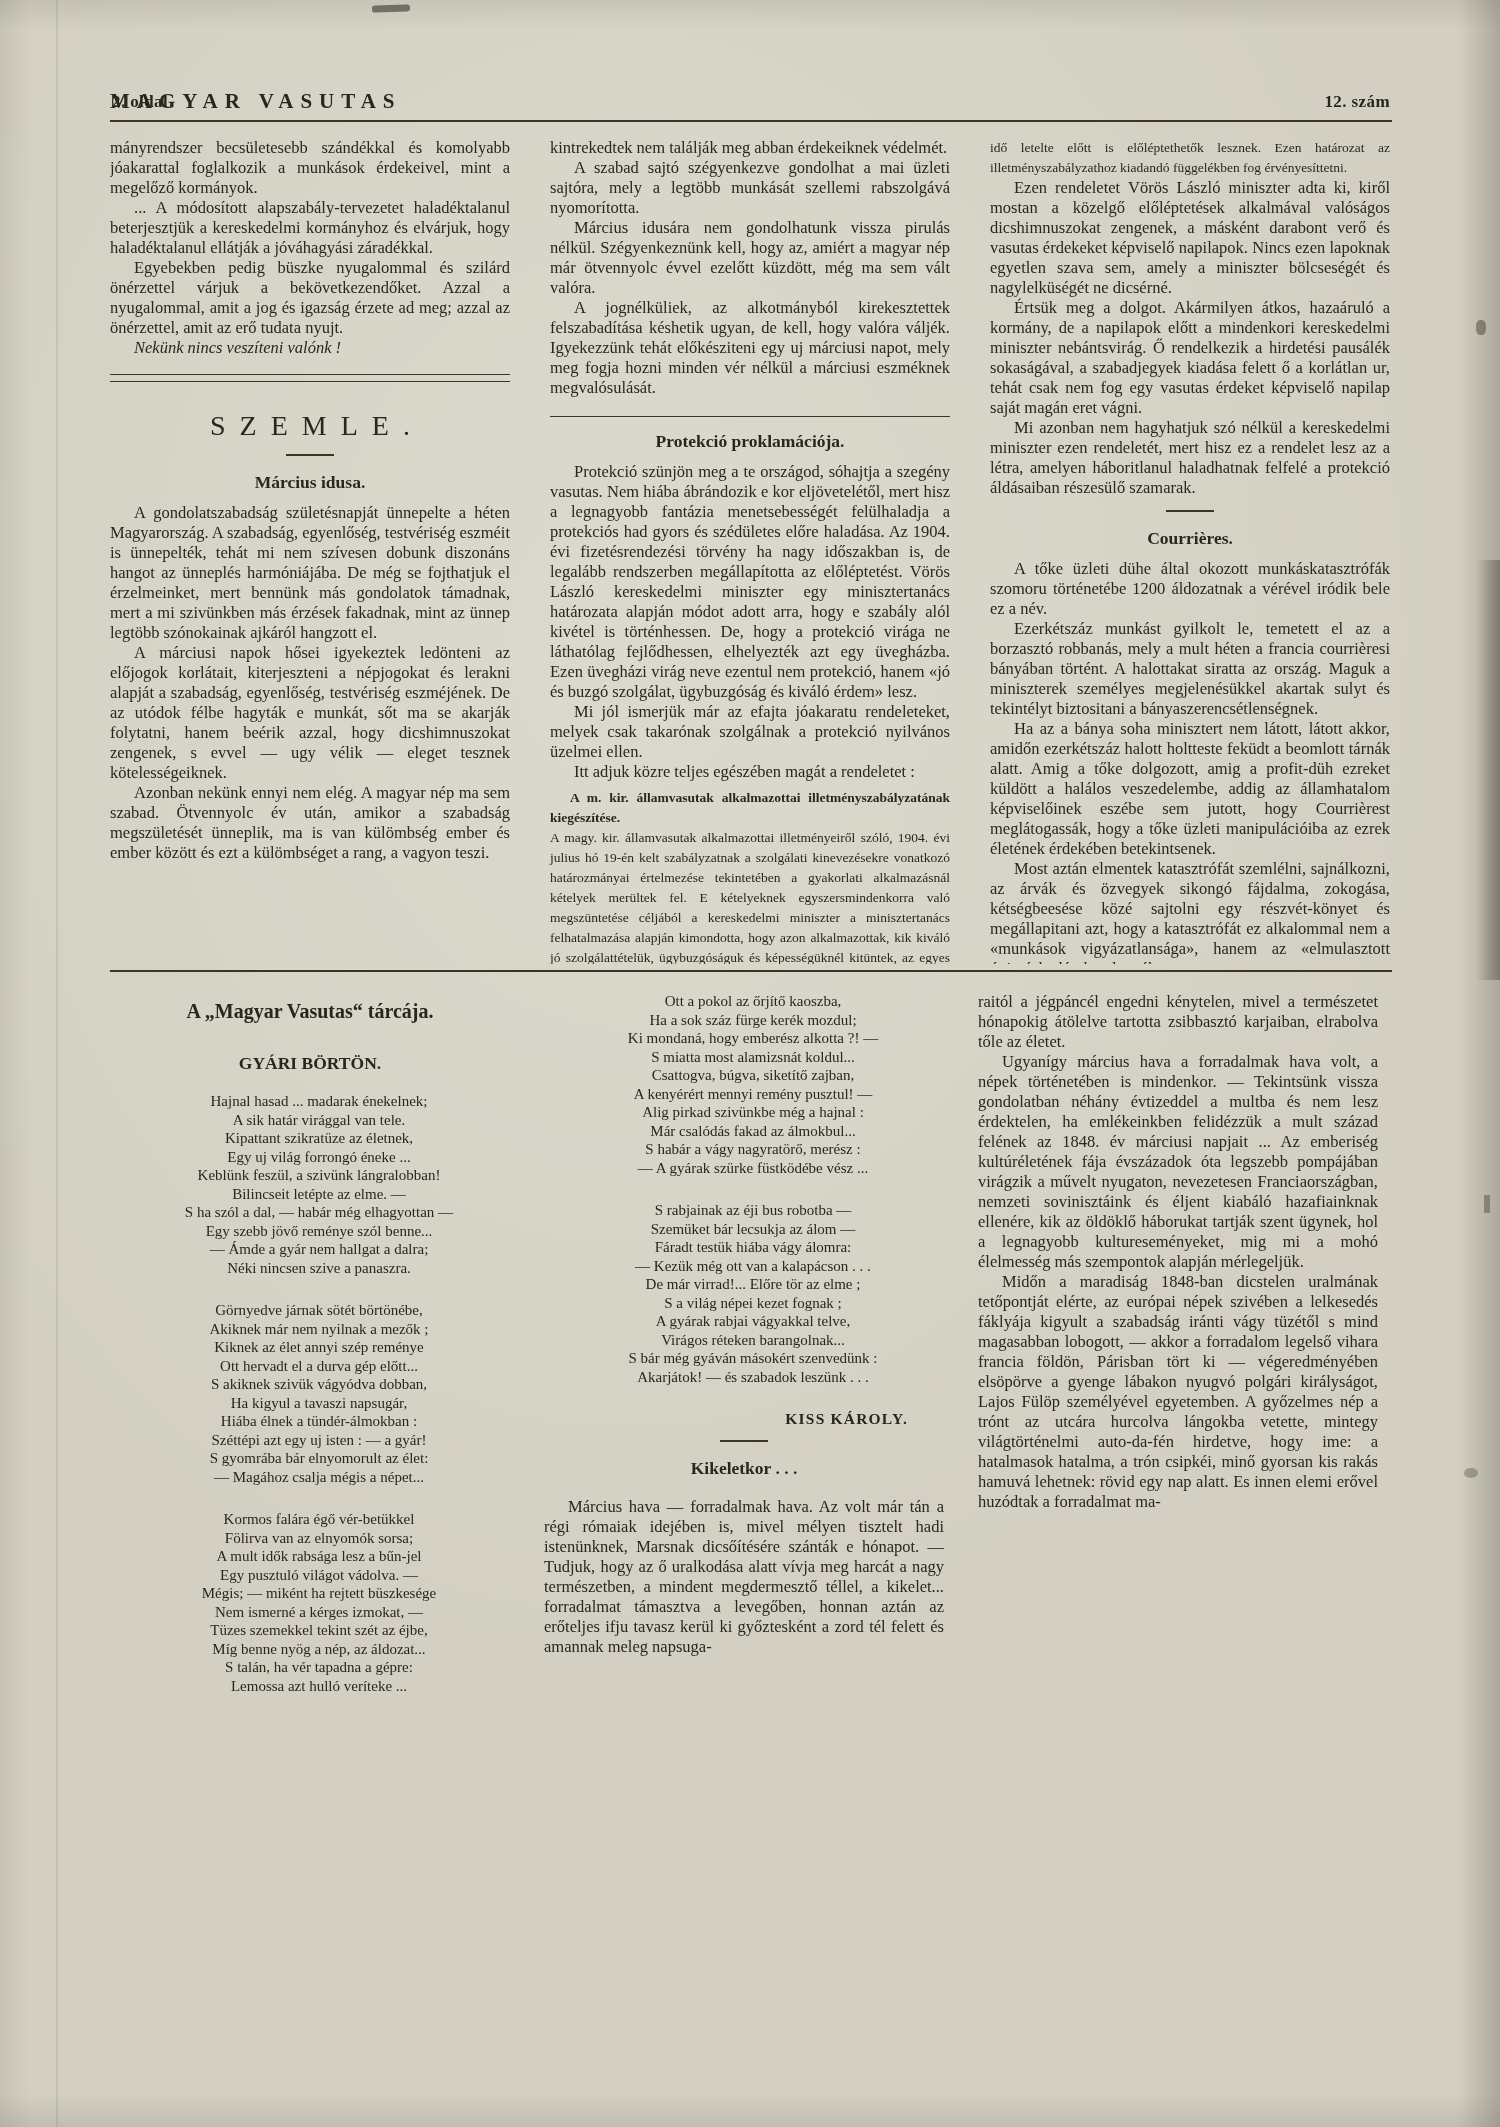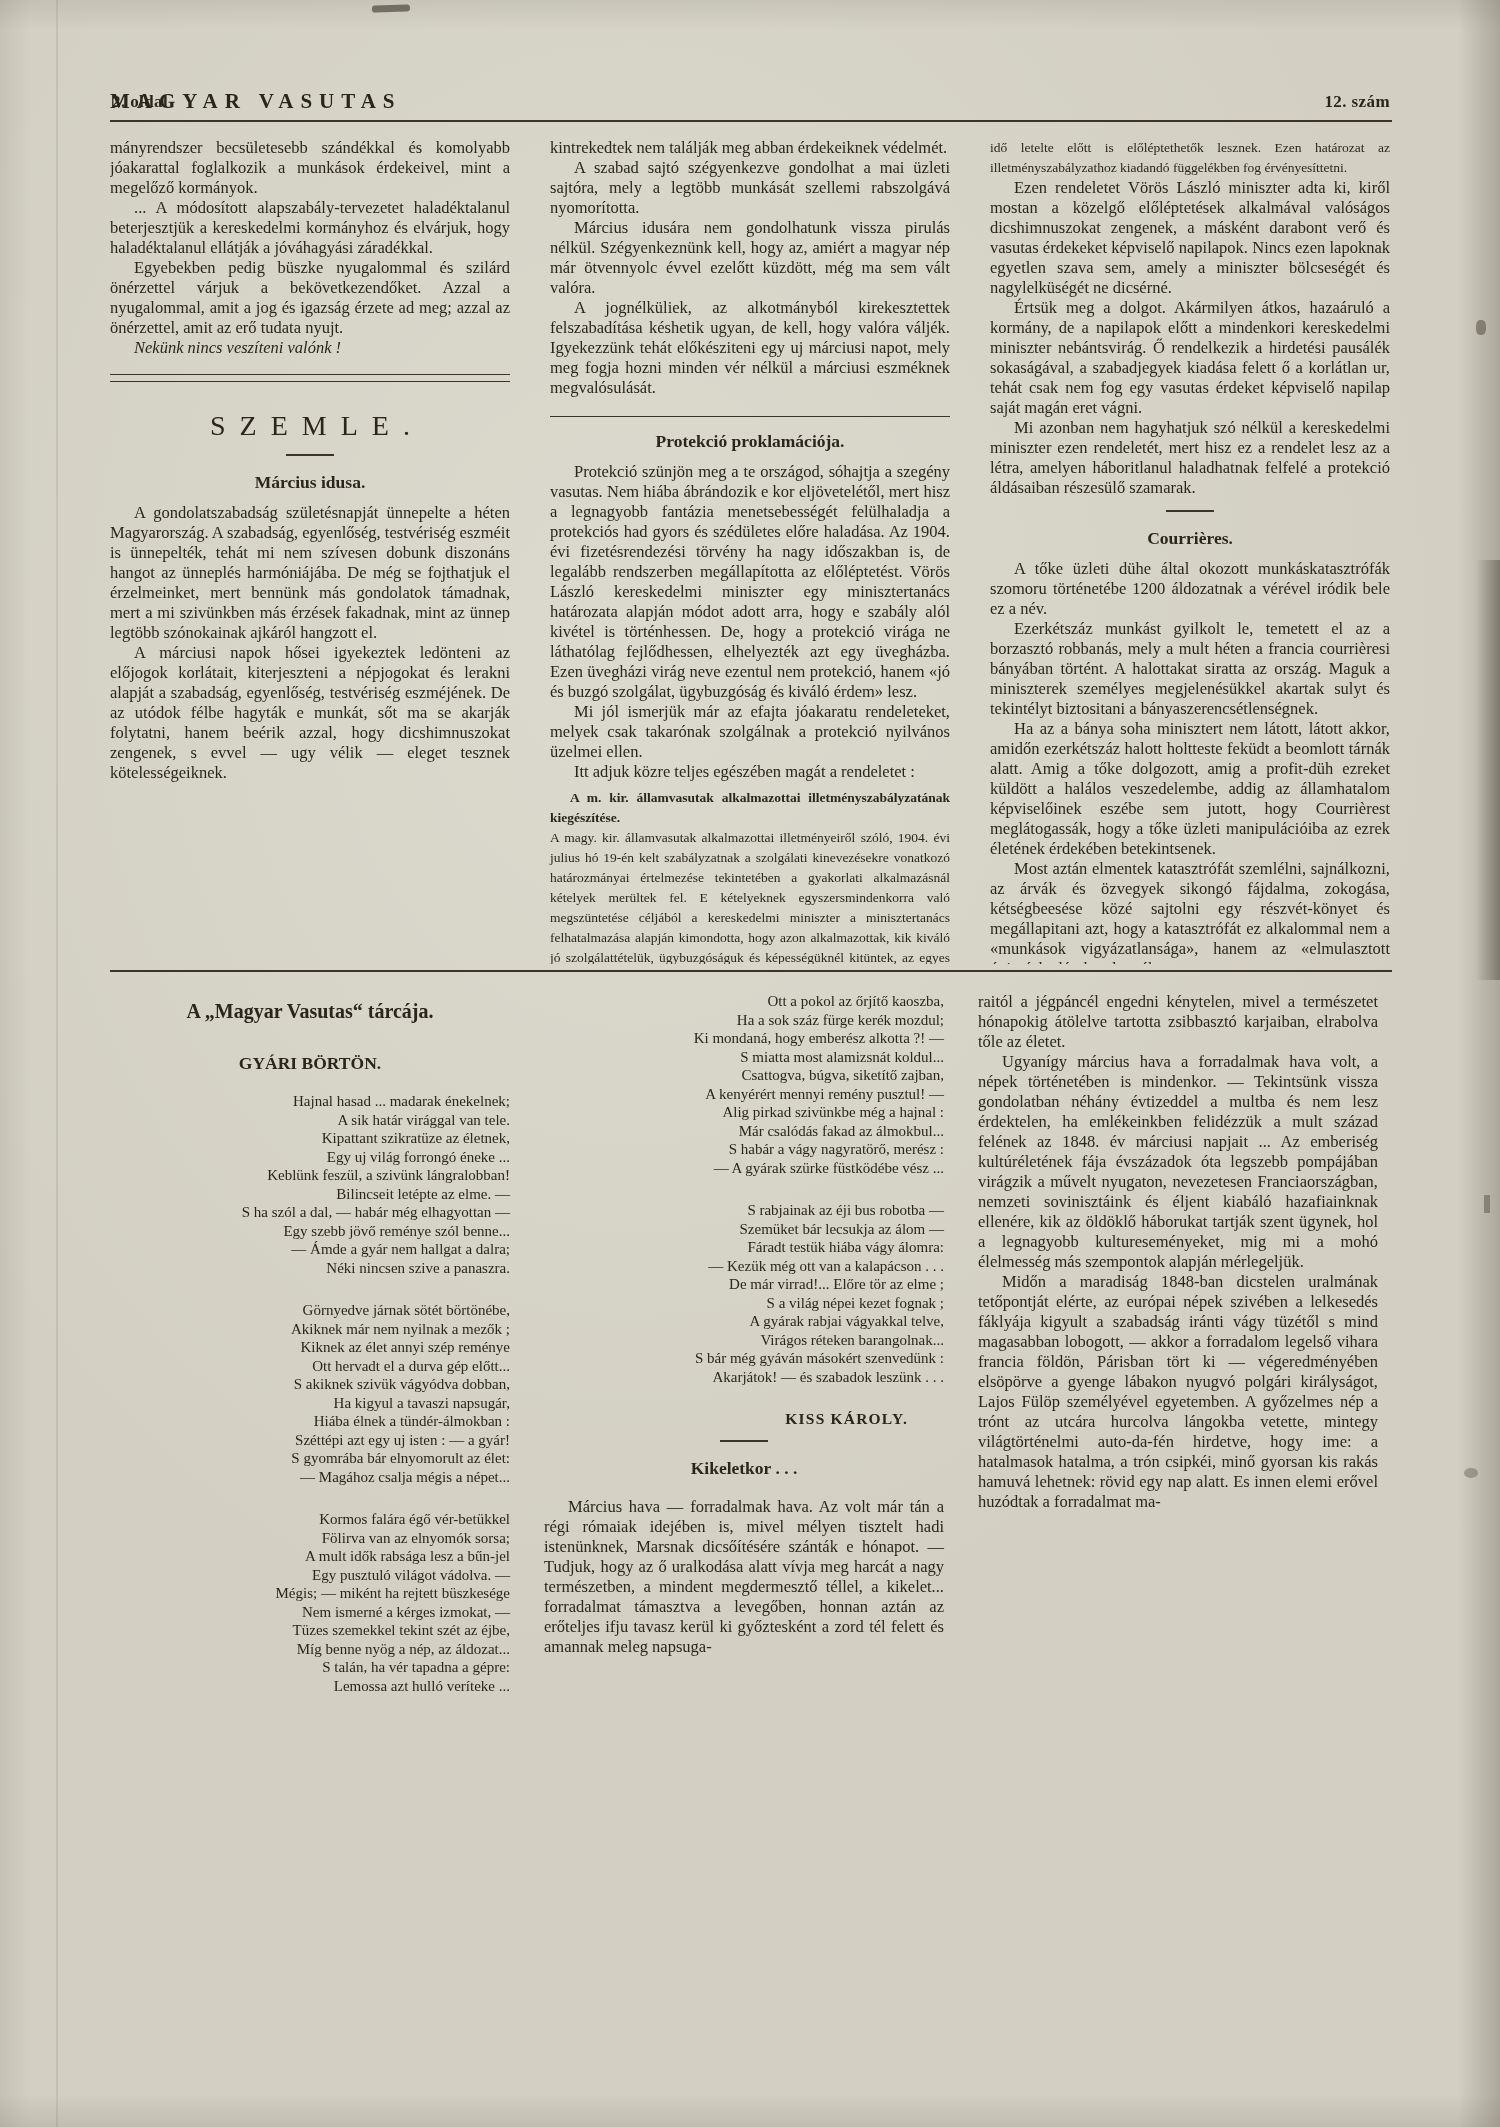--- a/index.html
+++ b/index.html
@@ -39,21 +39,21 @@
   .p,.pni,.pi{font-size:16.5px;line-height:20px;text-align:justify;}
   .p,.pi{text-indent:24px;}
   .pi{font-style:italic;}
   .h1{font-size:28px;font-weight:400;text-align:center;letter-spacing:14px;text-indent:14px;margin:28px 0 2px;}
   .h2{font-size:17.5px;font-weight:bold;text-align:center;margin:6px 0 10px;}
   .hrs{width:48px;border-top:2px solid var(--rule,rgba(45,40,28,.75));margin:12px auto 16px;}
   .hr2{height:6px;border-top:1.5px solid var(--rule,rgba(45,40,28,.8));border-bottom:1.5px solid var(--rule,rgba(45,40,28,.8));margin:16px 0 6px;}
   .hrl{border-top:1.5px solid var(--rule,rgba(45,40,28,.6));margin:18px 0 14px;}
   .small,.smallb,.smallni{font-size:13.5px;line-height:20px;text-align:justify;}
   .smallb{font-weight:bold;text-indent:20px;margin-top:6px;}
-  .verse{font-size:15px;line-height:18.5px;margin:0 0 24px 18px;text-align:right;}
+  .verse{font-size:15px;line-height:18.5px;margin:0 0 24px 18px;text-align:center;}
   .sig{font-size:15.5px;font-weight:bold;letter-spacing:1.2px;text-align:right;padding-right:36px;margin:16px 0 10px;}
   .tarca{font-size:20px;font-weight:bold;text-align:center;margin:8px 0 30px;}
   .bottom-section .h2{margin-bottom:18px;}
 
   
   .stain{position:absolute;pointer-events:none;}
   .s1{right:0;top:560px;width:24px;height:420px;background:linear-gradient(to left, rgba(55,50,40,.40), rgba(0,0,0,0));}
   .s2{left:372px;top:5px;width:38px;height:7px;background:rgba(40,36,28,.55);border-radius:3px;transform:rotate(-2deg);}
   .s3{right:14px;top:320px;width:10px;height:15px;background:rgba(60,54,42,.45);border-radius:40%;}
   .s4{right:10px;top:1195px;width:6px;height:18px;background:rgba(60,54,42,.40);}
@@ -77,20 +77,21 @@
           <div class="blk pni">mányrendszer becsületesebb szándékkal és komolyabb jóakarattal foglalkozik a munkások érdekeivel, mint a megelőző kormányok.</div>
           <div class="blk p">... A módosított alapszabály-tervezetet haladéktalanul beterjesztjük a kereskedelmi kormányhoz és elvárjuk, hogy haladéktalanul ellátják a jóváhagyási záradékkal.</div>
           <div class="blk p">Egyebekben pedig büszke nyugalommal és szilárd önérzettel várjuk a bekövetkezendőket. Azzal a nyugalommal, amit a jog és igazság érzete ad meg; azzal az önérzettel, amit az erő tudata nyujt.</div>
           <div class="blk pi">Nekünk nincs veszíteni valónk !</div>
           <div class="blk hr2"></div>
           <div class="blk h1">SZEMLE.</div>
           <div class="blk hrs"></div>
           <div class="blk h2">Március idusa.</div>
           <div class="blk p">A gondolatszabadság születésnapját ünnepelte a héten Magyarország. A szabadság, egyenlőség, testvériség eszméit is ünnepelték, tehát mi nem szívesen dobunk diszonáns hangot az ünneplés harmóniájába. De még se fojthatjuk el érzelmeinket, mert bennünk más gondolatok támadnak, mert a mi szivünkben más érzések fakadnak, mint az ünnep legtöbb szónokainak ajkáról hangzott el.</div>
           <div class="blk p">A márciusi napok hősei igyekeztek ledönteni az előjogok korlátait, kiterjeszteni a népjogokat és lerakni alapját a szabadság, egyenlőség, testvériség eszméjének. De az utódok félbe hagyták e munkát, sőt ma se akarják folytatni, hanem beérik azzal, hogy dicshimnuszokat zengenek, s evvel — ugy vélik — eleget tesznek kötelességeiknek.</div>
+          <div class="blk p">Azonban nekünk ennyi nem elég. A magyar nép ma sem szabad. Ötvennyolc év után, amikor a szabadság megszületését ünneplik, ma is van külömbség ember és ember között és ezt a külömbséget a rang, a vagyon teszi.</div>
         </div>
       <div class="col">
           <div class="blk pni">kintrekedtek nem találják meg abban érdekeiknek védelmét.</div>
           <div class="blk p">A szabad sajtó szégyenkezve gondolhat a mai üzleti sajtóra, mely a legtöbb munkását szellemi rabszolgává nyomorította.</div>
           <div class="blk p">Március idusára nem gondolhatunk vissza pirulás nélkül. Szégyenkeznünk kell, hogy az, amiért a magyar nép már ötvennyolc évvel ezelőtt küzdött, még ma sem vált valóra.</div>
           <div class="blk p">A jognélküliek, az alkotmányból kirekesztettek felszabadítása késhetik ugyan, de kell, hogy valóra váljék. Igyekezzünk tehát előkésziteni egy uj márciusi napot, mely meg fogja hozni minden vér nélkül a márciusi eszméknek megvalósulását.</div>
           <div class="blk hrl"></div>
           <div class="blk h2">Protekció proklamációja.</div>
           <div class="blk p">Protekció szünjön meg a te országod, sóhajtja a szegény vasutas. Nem hiába ábrándozik e kor eljövetelétől, mert hisz a legnagyobb fantázia menetsebességét felülhaladja a protekciós had gyors és szédületes előre haladása. Az 1904. évi fizetésrendezési törvény ha nagy időszakban is, de legalább rendszerben megállapította az előléptetést. Vörös László kereskedelmi miniszter egy minisztertanács határozata alapján módot adott arra, hogy e szabály alól kivétel is történhessen. De, hogy a protekció virága ne láthatólag fejlődhessen, elhelyezték azt egy üvegházba. Ezen üvegházi virág neve ezentul nem protekció, hanem «jó és buzgó szolgálat, ügybuzgóság és kiváló érdem» lesz.</div>
           <div class="blk p">Mi jól ismerjük már az efajta jóakaratu rendeleteket, melyek csak takarónak szolgálnak a protekció nyilvános üzelmei ellen.</div>

